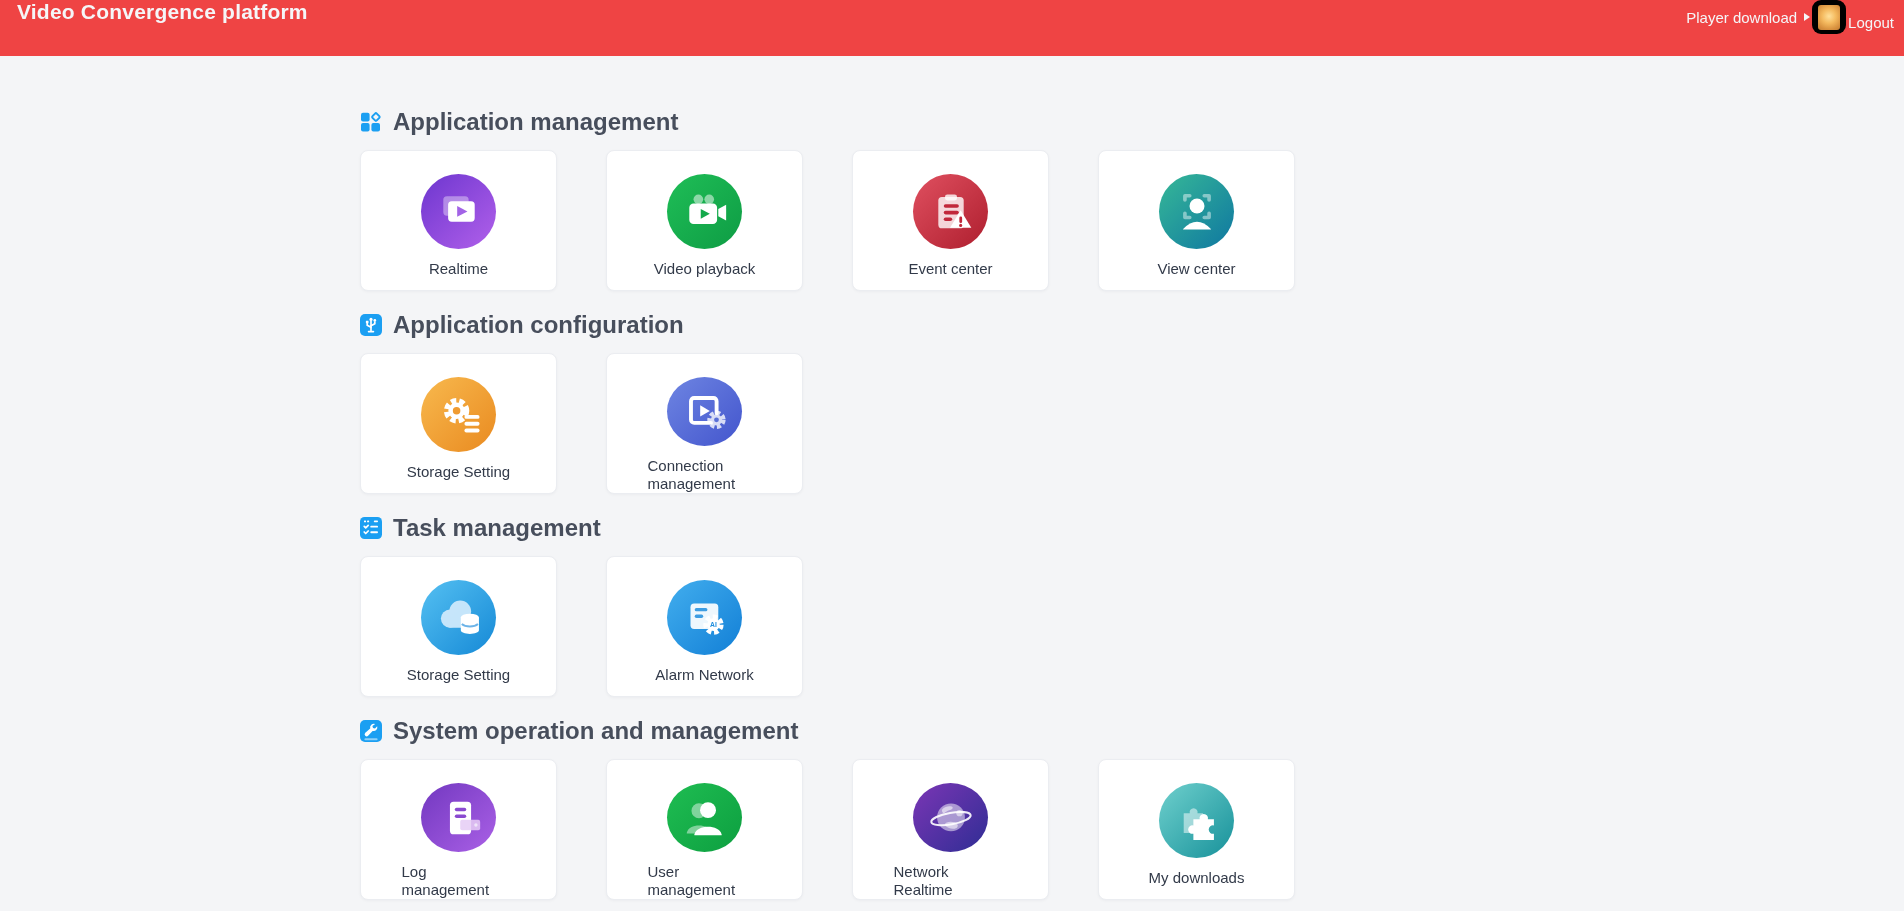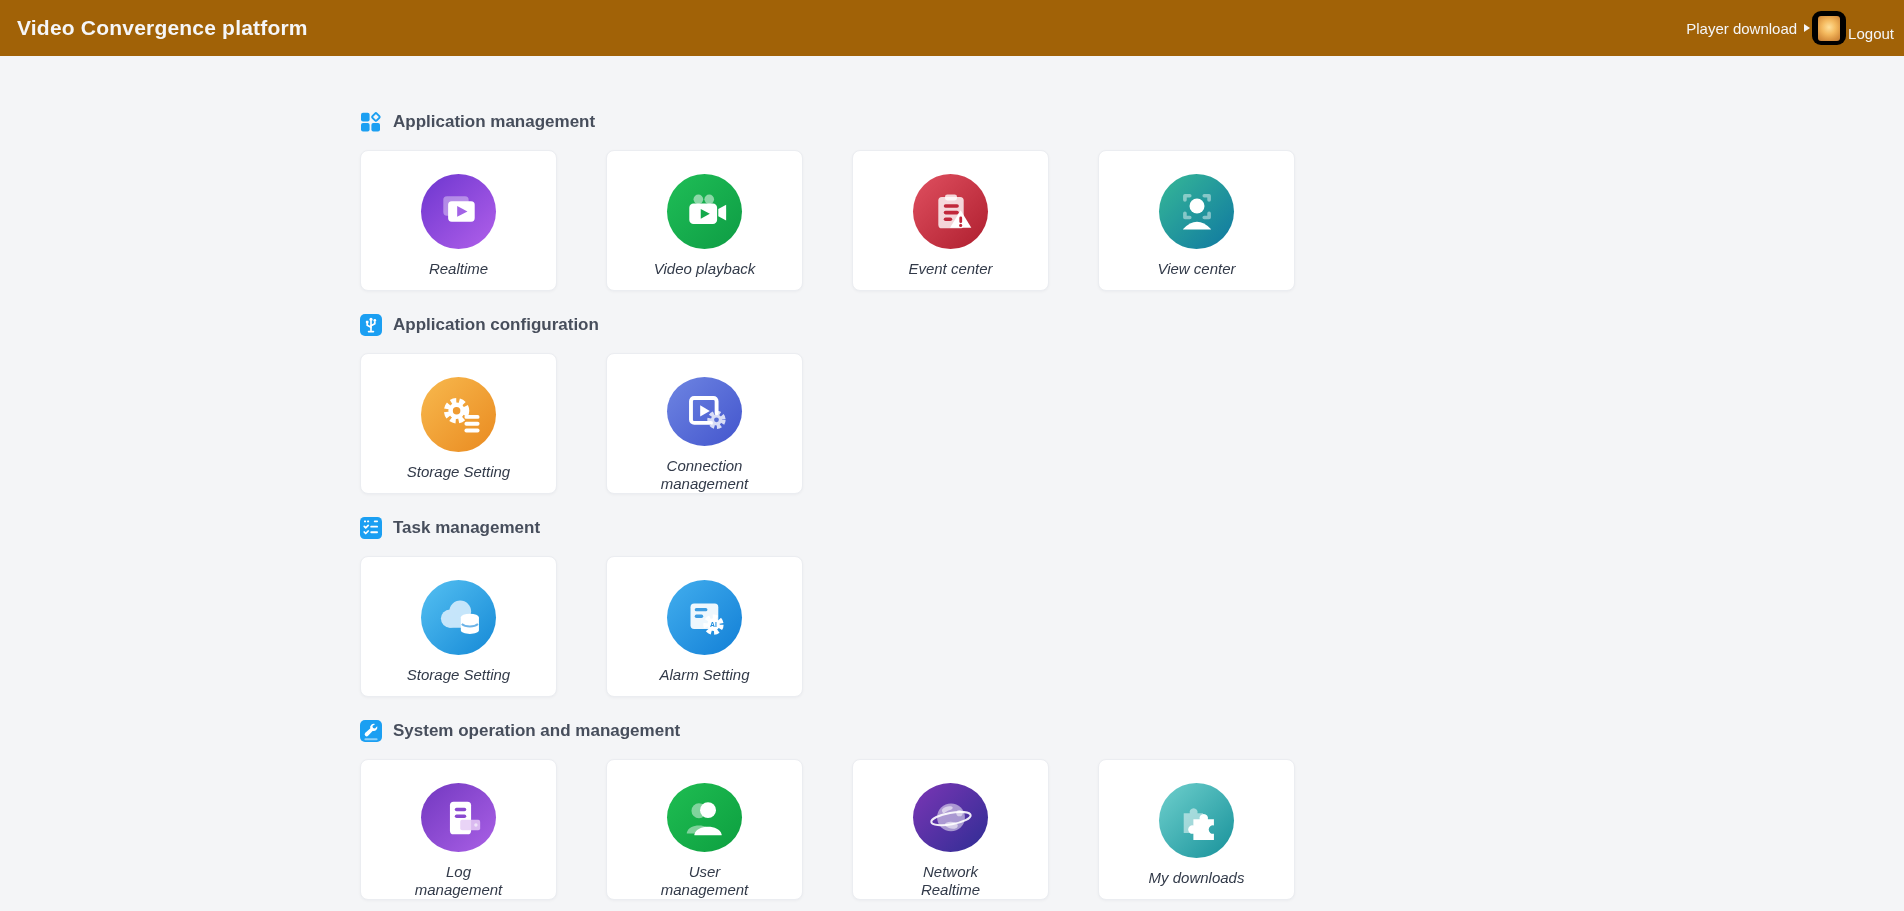--- a/index.html
+++ b/index.html
@@ -1,48 +1,48 @@
 <!DOCTYPE html>
 <html><head>
 <meta charset="utf-8">
 <style>
   * { margin:0; padding:0; box-sizing:border-box; }
   html,body { width:1904px; height:911px; overflow:hidden;
     font-family:"Liberation Sans", sans-serif; background:#f4f5f7; }
 
   
-  .app-header { height:56px; background:#a16207; display:flex; align-items:center;
+  .app-header { height:56px; background:#ef4444; display:flex; align-items:flex-start;
     justify-content:space-between; padding:0 10px 0 17px; color:#f5f6f8; }
   .app-title { font-size:21px; font-weight:700; letter-spacing:.2px; }
   .header-right { display:flex; align-items:center; gap:2px; font-size:15px; }
   .player-download { display:flex; align-items:center; gap:7px; cursor:pointer; }
   .caret { width:0; height:0; border-left:6px solid #f5f6f8;
     border-top:4.5px solid transparent; border-bottom:4.5px solid transparent; }
   .avatar { width:34px; height:34px; background:#000; border-radius:9px;
     display:flex; align-items:center; justify-content:center; cursor:pointer; }
   .avatar-img { width:22px; height:25px; border-radius:3px;
     background:radial-gradient(circle at 50% 45%, #ffe09a 0%, #f4b95e 40%, #d8913f 75%, #c07c33 100%); }
   .logout { cursor:pointer;margin-top:10px; }
 
   
   .launcher { padding:52px 0 0 360px; }
   .section-title-row { display:flex; align-items:center; gap:11px; height:28px; margin-bottom:14px; }
   .section-icon { width:22px; height:22px; flex:0 0 22px; }
   .section-icon svg { width:22px; height:22px; display:block; }
-  .section-title { font-size:17px; font-weight:700; color:#474e5c; }
+  .section-title { font-size:24px; font-weight:700; color:#474e5c; }
   .tile-row { display:flex; gap:49px; margin-bottom:20px; }
 
   .tile-card { width:197px; height:141px; background:#fff; border:1px solid #ebedf1;
     border-radius:8px; display:flex; flex-direction:column; align-items:center;
     padding-top:23px; cursor:pointer; box-shadow:0 1px 3px rgba(25,35,60,.04); }
   .tile-circle { width:75px; height:75px; border-radius:50%; display:flex;
     align-items:center; justify-content:center; }
   .tile-circle svg { width:58px; height:58px; display:block; }
   .tile-label { margin-top:11px; font-size:15px; line-height:18px; color:#323a49;
-    text-align:center; max-width:114px;font-style:italic; }
+    max-width:114px; }
 </style>
 </head>
 <body>
 
 <header class="app-header">
   <div class="app-title">Video Convergence platform</div>
   <div class="header-right">
     <div class="player-download">
       <span>Player download</span>
       <span class="caret"></span>
@@ -225,21 +225,21 @@
     <rect x="12" y="12" width="23" height="21" rx="3" fill="#fff" opacity=".92"></rect>
     <rect x="15.5" y="15.8" width="10.5" height="2.7" rx="1.3" fill="#1f8ddd" opacity=".85"></rect>
     <rect x="15.5" y="21.2" width="7" height="2.7" rx="1.3" fill="#1f8ddd" opacity=".85"></rect>
     <g transform="translate(31,29.5)">
       <circle r="6.2" fill="none" stroke="#fff" stroke-width="4.4" stroke-dasharray="3.5 2.2"></circle>
       <circle r="5.2" fill="#fff"></circle>
       <text x="0" y="2" font-size="5.6" font-weight="bold" fill="#1f8ddd" text-anchor="middle" font-family="Liberation Sans, sans-serif">AI</text>
               </g>
             </svg>
           </div>
-    <div class="tile-label">Alarm Setting</div>
+    <div class="tile-label">Alarm Network</div>
   </div>
 </div>
   </section>
 
   <section>
     <div class="section-title-row">
       <span class="section-icon">
           <svg viewBox="0 0 22 22">
     <rect width="22" height="22" rx="5" fill="#1b9ff2"></rect>
     <path d="M15.2 4a3.7 3.7 0 0 0-5 4.4l-4.9 4.4a2 2 0 1 0 2.8 2.9l4.5-4.8a3.7 3.7 0 0 0 4.6-4.6l-2.2 2.1-2-.5-.6-2z" fill="#fff"></path>

